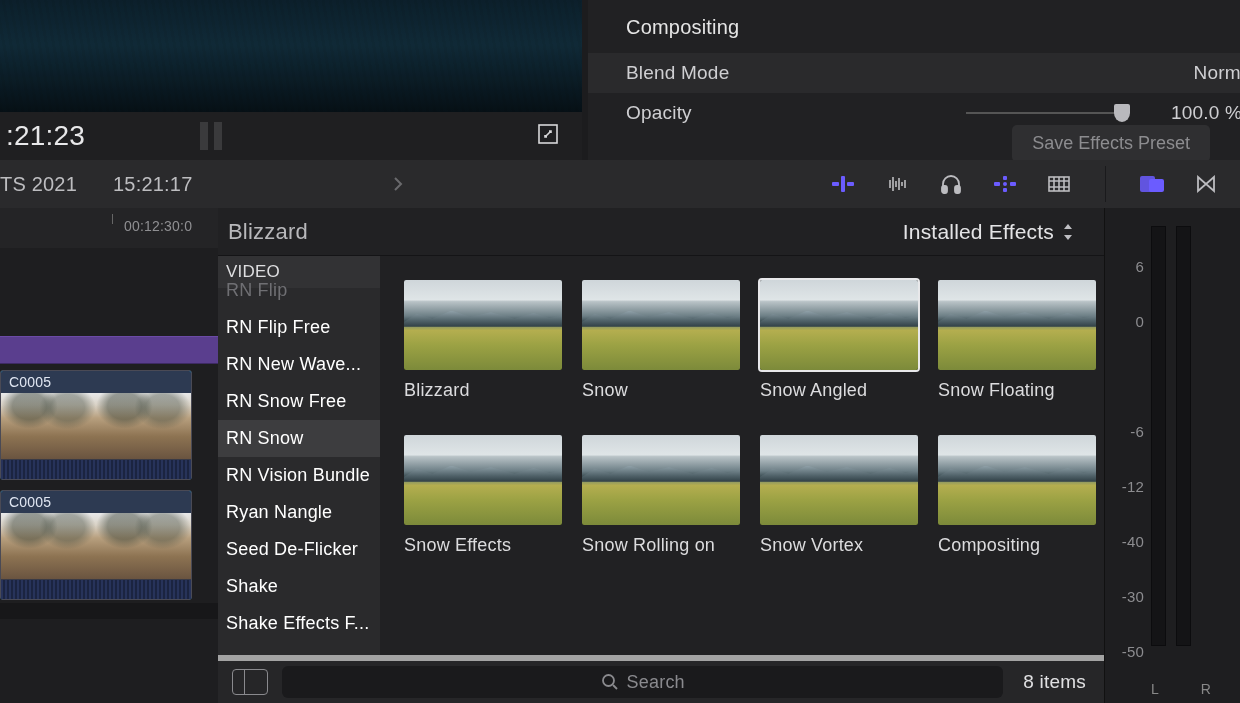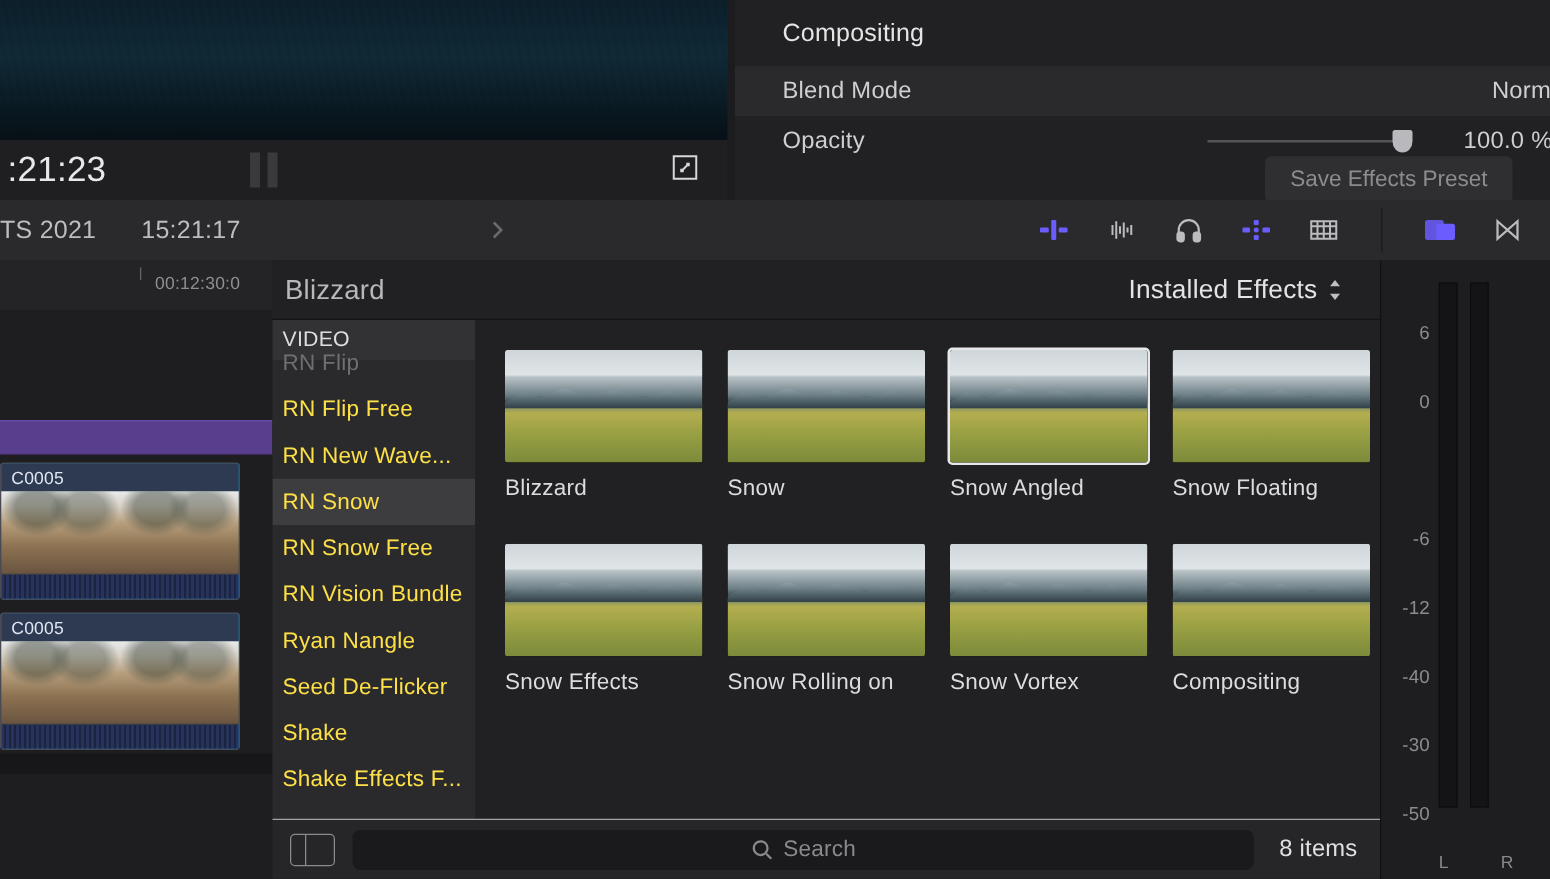--- a/index.html
+++ b/index.html
@@ -55,33 +55,33 @@
 
 
 .fx{position:absolute;left:218px;top:208px;width:886px;height:495px;background:#212123;}
 .fx-header{display:flex;align-items:center;height:48px;border-bottom:1px solid #141416;}
 .fx-header .title{font-size:22px;color:#b8b8bb;padding-left:10px;flex:0 0 162px;}
 .fx-header .spacer{flex:1;}
 .fx-header .right{font-size:21px;color:#e4e4e6;padding-right:30px;display:flex;align-items:center;gap:8px;}
 .fx-body{display:flex;height:400px;}
 .fx-cats{width:162px;background:#2a2a2c;overflow:hidden;position:relative;}
 .cat-section{font-size:17px;color:#dedee0;padding:6px 10px 6px 8px;background:#323234;font-weight:500;}
-.cat-item{font-size:18px;color:#fde047;padding:8px 10px 8px 8px;white-space:nowrap;overflow:hidden;text-overflow:ellipsis;cursor:default;}
+.cat-item{font-size:18px;color:#ffffff;padding:8px 10px 8px 8px;white-space:nowrap;overflow:hidden;text-overflow:ellipsis;cursor:default;}
 .cat-item.faded{color:#6f6f73;margin-top:-16px;}
 .cat-item.selected{background:#3d3d3f;}
 .fx-grid{flex:1;padding:24px 0 0 24px;display:flex;flex-wrap:wrap;align-content:flex-start;gap:34px 20px;overflow:hidden;}
 .fx-item{width:158px;}
 .fx-thumb{width:158px;height:90px;border-radius:2px;overflow:hidden;background:#000;}
 .fx-thumb.sel{outline:2px solid #e8e8ea;outline-offset:0;}
 .fx-name{font-size:18px;color:#dcdcde;margin-top:10px;white-space:nowrap;overflow:hidden;text-overflow:ellipsis;}
 .landscape{width:100%;height:100%;background:
 linear-gradient(180deg,#cfd6da 0%,#dfe5e7 22%,#b9c3c7 24%,#6d7f86 40%,#3e5056 46%,#7f8f6a 50%,#b4ae4f 56%,#9ca244 72%,#7c8a3a 100%);position:relative;}
 .landscape::before{content:"";position:absolute;left:0;right:0;top:34%;height:18%;background:linear-gradient(180deg,#8fa0a8 0%,#51636a 60%,#2f3e44 100%);clip-path:polygon(0 70%,8% 20%,18% 50%,30% 0%,42% 40%,55% 10%,70% 50%,82% 15%,92% 45%,100% 30%,100% 100%,0 100%);} 
 
-.fx-footer{position:absolute;left:0;bottom:0;width:886px;height:48px;background:#262628;display:flex;align-items:center;border-top:1px solid #a3a3a3;}
+.fx-footer{position:absolute;left:0;bottom:0;width:886px;height:48px;background:#262628;display:flex;align-items:center;border-top:6px solid #a3a3a3;}
 .sidebar-toggle{margin:0 14px;width:36px;height:26px;border:1.5px solid #8a8a8e;border-radius:4px;position:relative;}
 .sidebar-toggle::before{content:"";position:absolute;left:0;top:0;width:11px;height:100%;border-right:1.5px solid #8a8a8e;}
 .search-box{flex:1;height:32px;background:#1a1a1c;border-radius:6px;display:flex;align-items:center;justify-content:center;gap:8px;margin-right:20px;color:#8a8a8e;font-size:18px;}
 .count{font-size:19px;color:#e0e0e2;margin-right:18px;}
 
 
 .meters{position:absolute;left:1104px;top:208px;width:136px;height:495px;background:#1e1e20;border-left:1px solid #111;}
 .meters .scale{position:absolute;right:96px;top:50px;text-align:right;font-size:15px;color:#8c8c8f;}
 .meters .scale div{height:55px;}
 .meters .bars{position:absolute;left:46px;top:18px;width:40px;height:420px;display:flex;gap:10px;}
@@ -222,22 +222,22 @@
           <path d="M6 0l4 5H2zM6 16l4-5H2z"></path>
         </svg>
     </div>
   </div>
   <div class="fx-body">
     <div class="fx-cats" id="fx-cats">
         <div class="cat-section">VIDEO</div>
         <div class="cat-item faded">RN Flip</div>
         <div class="cat-item">RN Flip Free</div>
         <div class="cat-item">RN New Wave...</div>
+        <div class="cat-item">RN Snow Free</div>
         <div class="cat-item selected">RN Snow</div>
-        <div class="cat-item">RN Snow Free</div>
         <div class="cat-item">RN Vision Bundle</div>
         <div class="cat-item">Ryan Nangle</div>
         <div class="cat-item">Seed De-Flicker</div>
         <div class="cat-item">Shake</div>
         <div class="cat-item">Shake Effects F...</div>
       </div>
     <div class="fx-grid" id="fx-grid">
         <div class="fx-item">
           <div class="fx-thumb">
             <div class="landscape"></div>

